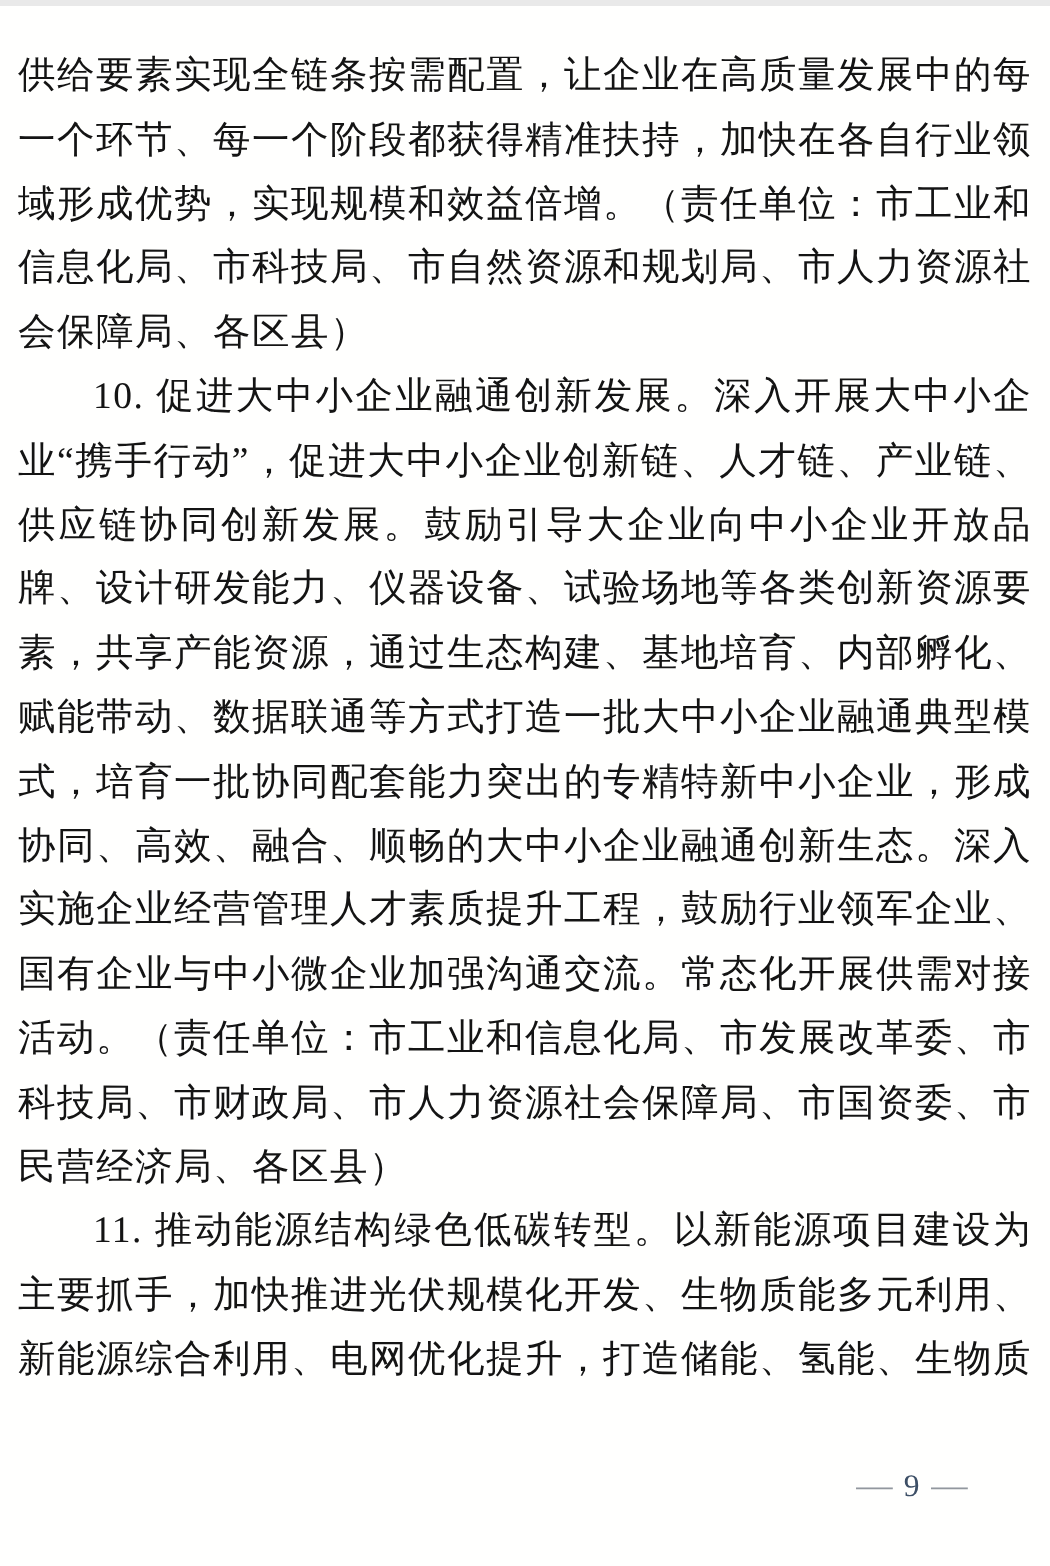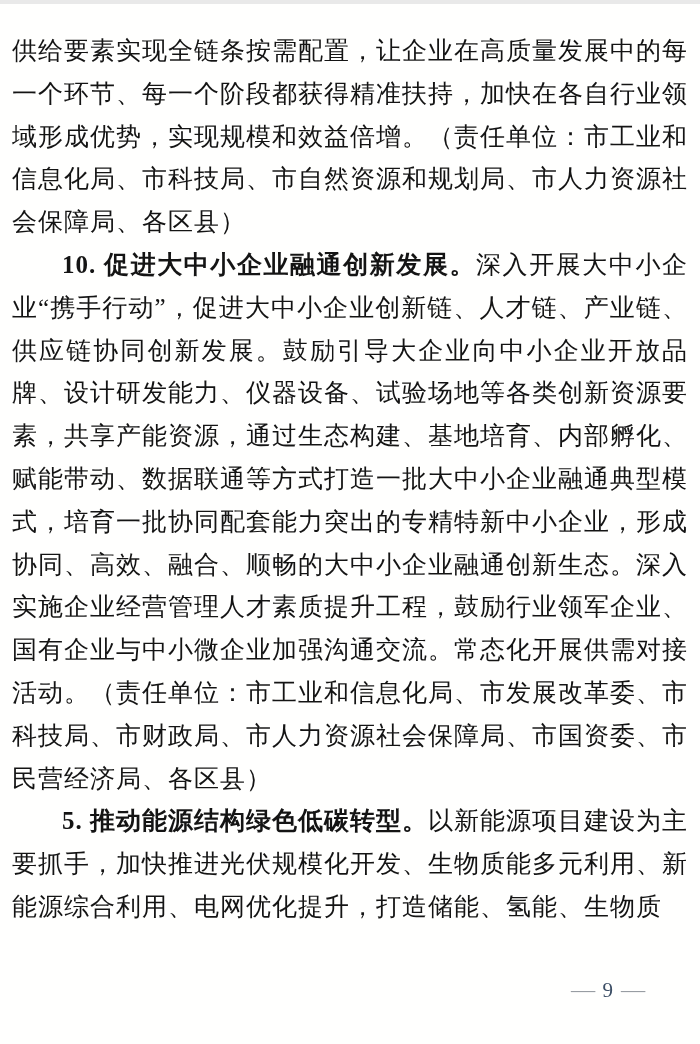--- a/index.html
+++ b/index.html
@@ -31,21 +31,21 @@
     font-size: 25px;
     line-height: 42.8px;
     letter-spacing: 1px;
     text-align: justify;
     word-break: break-all;
   }
   .indent {
     text-indent: 2em;
   }
   .seg-title {
-    font-weight: bold;
+    font-weight: normal;
   }
   .seg-heading {
     font-weight: bold;
   }
   .seg-kai {
     font-weight: 500;
   }
   .footer {
     position: absolute;
     top: 974px;
@@ -71,21 +71,21 @@
 
 <div class="page">
 
   <div class="text-block">
 
     <p><span>供给要素实现全链条按需配置，让企业在高质量发展中的每一个环节、每一个阶段都获得精准扶持，加快在各自行业领域形成优势，实现规模和效益倍增。</span><span class="seg-kai">（责任单位：市工业和信息化局、市科技局、市自然资源和规划局、市人力资源社会保障局、各区县）</span></p>
 
     <p class="indent"><span class="seg-title">10. 促进大中小企业融通创新发展。</span><span>深入开展大中小企业“携手行动”，促进大中小企业创新链、人才链、产业链、供应链协同创新发展。鼓励引导大企业向中小企业开放品牌、设计研发能力、仪器设备、试验场地等各类创新资源要素，共享产能资源，通过生态构建、基地培育、内部孵化、赋能带动、数据联通等方式打造一批大中小企业融通典型模式，培育一批协同配套能力突出的专精特新中小企业，形成协同、高效、融合、顺畅的大中小企业融通创新生态。深入实施企业经营管理人才素质提升工程，鼓励行业领军企业、国有企业与中小微企业加强沟通交流。常态化开展供需对接活动。</span><span class="seg-kai">（责任单位：市工业和信息化局、市发展改革委、市科技局、市财政局、市人力资源社会保障局、市国资委、市民营经济局、各区县）</span></p>
 
 
-    <p class="indent"><span class="seg-title">5. 推动能源结构绿色低碳转型。</span><span>以新能源项目建设为主要抓手，加快推进光伏规模化开发、生物质能多元利用、新能源综合利用、电网优化提升，打造储能、氢能、生物质</span></p>
+    <p class="indent"><span class="seg-title">11. 推动能源结构绿色低碳转型。</span><span>以新能源项目建设为主要抓手，加快推进光伏规模化开发、生物质能多元利用、新能源综合利用、电网优化提升，打造储能、氢能、生物质</span></p>
 
   </div>
 
   <div class="footer">
     <span class="dash">—</span>
     <span class="num">9</span>
     <span class="dash">—</span>
   </div>
 
 </div>

